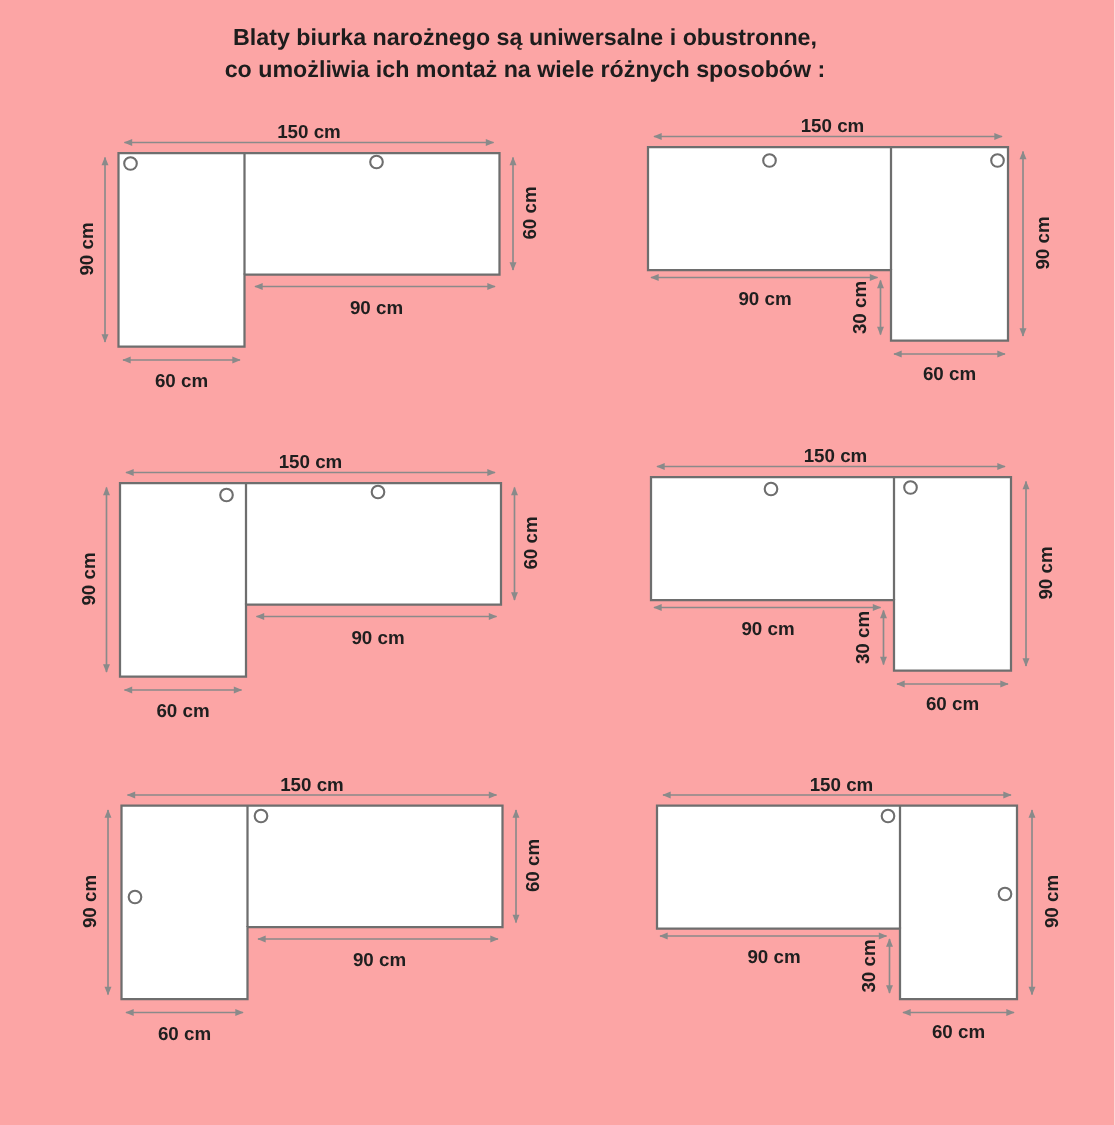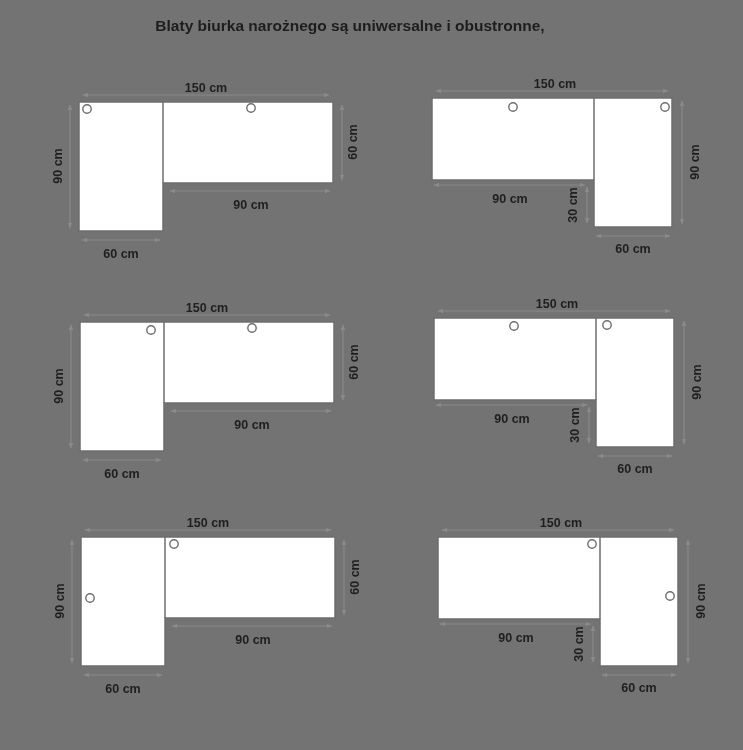--- a/index.html
+++ b/index.html
@@ -10,21 +10,21 @@
   body {
     width: 743px;
     height: 750px;
     font-family: "Liberation Sans", sans-serif;
     overflow: hidden;
   }
   .page {
     position: relative;
     width: 743px;
     height: 750px;
-    background: #737373;
+    background: #fca5a5;
   }
   .title {
     position: absolute;
     top: 15px;
     left: 0;
     width: 700px;
     text-align: center;
     font-weight: 700;
     font-size: 15.5px;
     line-height: 21px;
@@ -41,20 +41,21 @@
     font-size: 12.5px;
     fill: #1f1f1f;
   }
 </style>
 </head>
 <body>
 
 <div class="page">
   <div class="title">
     <div>Blaty biurka narożnego są uniwersalne i obustronne,</div>
+    <div>co umożliwia ich montaż na wiele różnych sposobów :</div>
   </div>
 
   <div class="diagram" style="left:30px;  top:75px;"><svg viewBox="0 0 340 200" width="340" height="200">
         <defs>
           <marker id="arr0" viewBox="0 0 8 8" refX="7" refY="4" markerWidth="6" markerHeight="6" orient="auto-start-reverse">
             <path d="M0.8,1.2 L7.6,4 L0.8,6.8 Z" fill="#8a8a8a"></path>
           </marker>
         </defs>
         <polygon points="49,27 303,27 303,108 133,108 133,156 49,156" fill="#ffffff" stroke="#6e6e6e" stroke-width="1.5"></polygon>
         <line x1="133" y1="27" x2="133" y2="108" stroke="#6e6e6e" stroke-width="1.5"></line>

